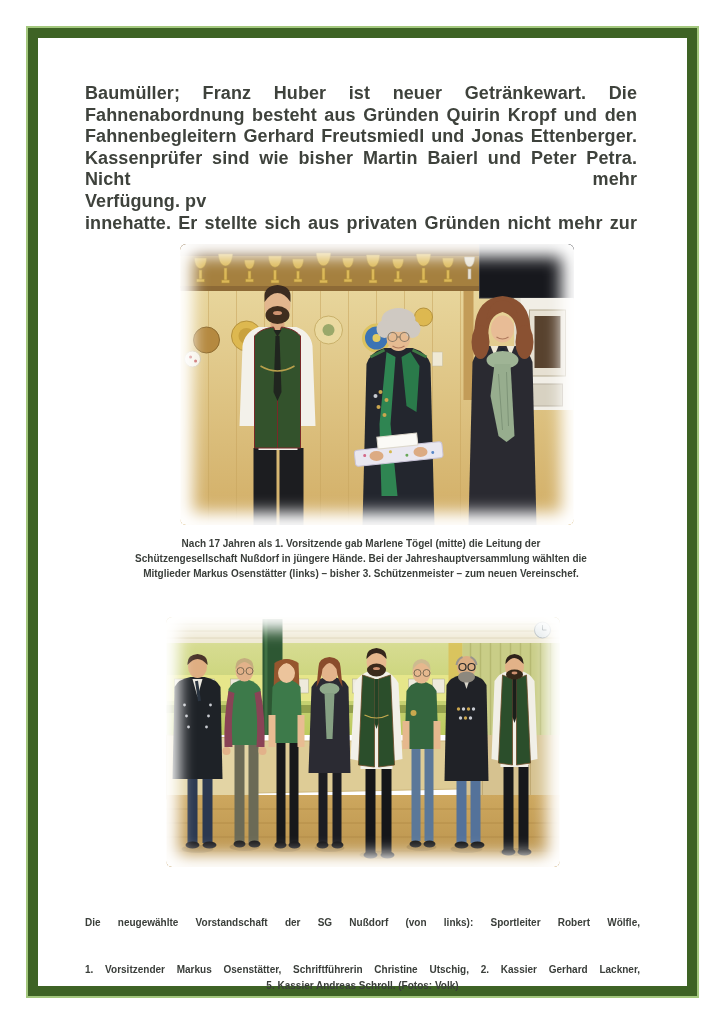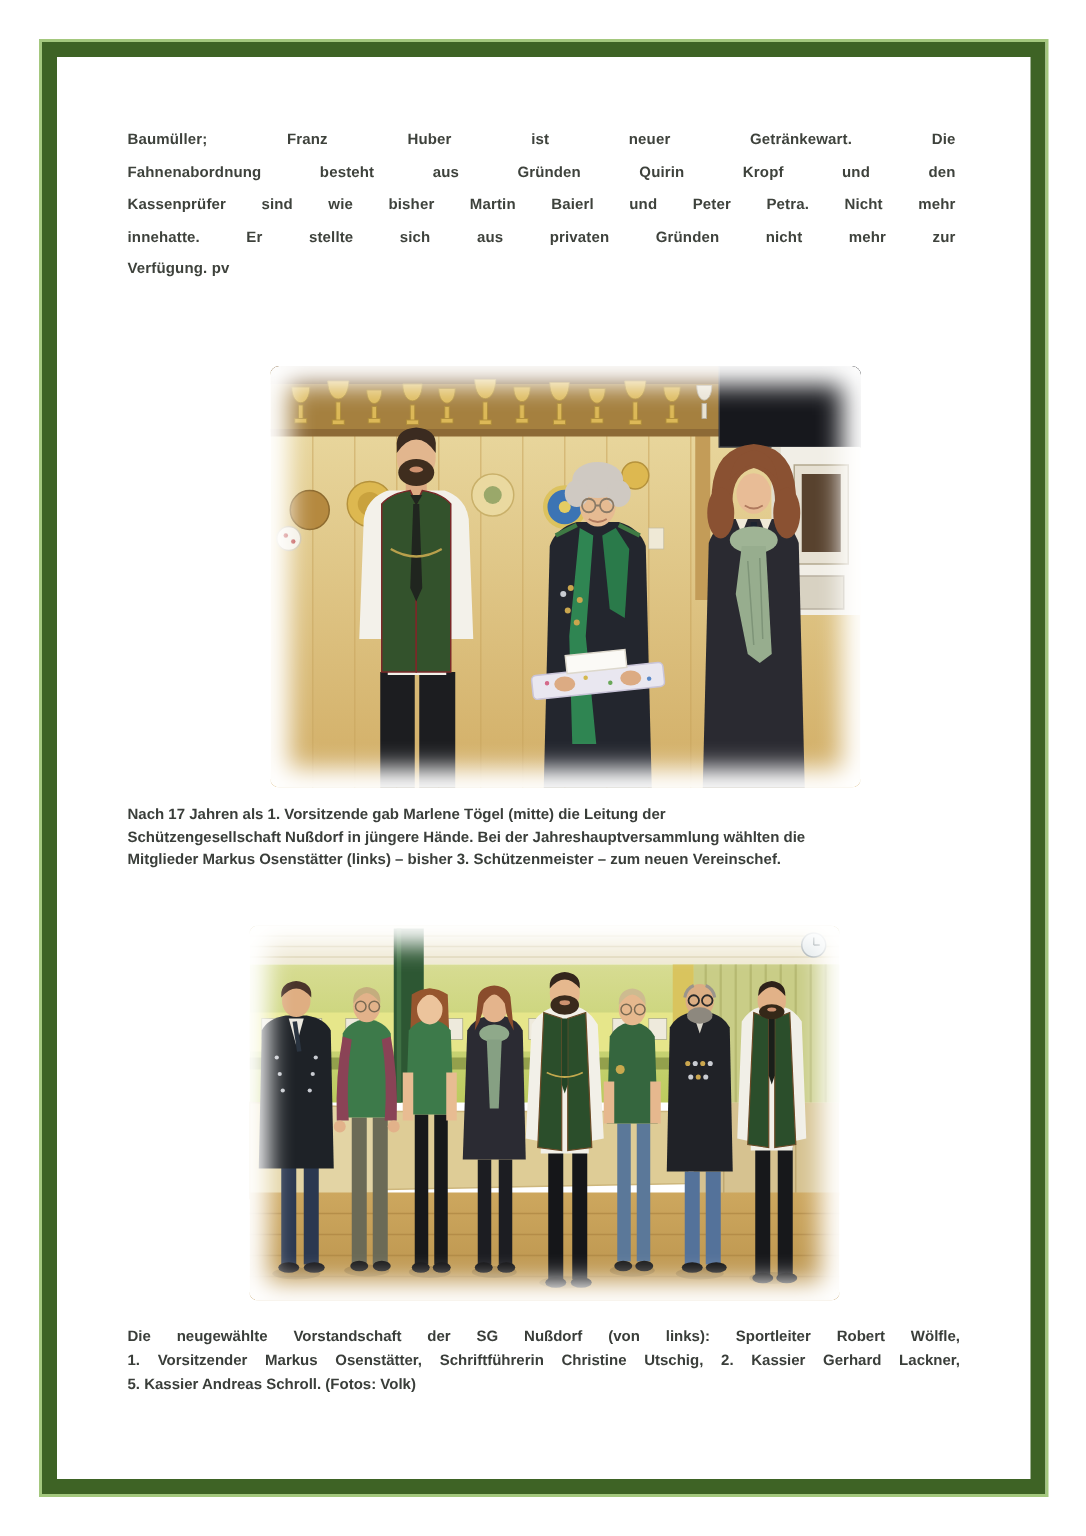--- a/index.html
+++ b/index.html
@@ -1,48 +1,49 @@
 <!DOCTYPE html>
 <html><head>
 <meta charset="utf-8">
 <style>
   html,body{margin:0;padding:0;background:#fff;}
   .page{position:relative;width:724px;height:1024px;background:#fff;overflow:hidden;
         font-family:"Liberation Sans",sans-serif;}
   .frame{position:absolute;left:28px;top:28px;width:669px;height:968px;box-sizing:border-box;
          border:10px solid #3e6325;outline:2px solid #a4c87e;}
   .body-text{position:absolute;left:85px;top:83px;width:552px;color:#3e423c;
-             font-size:10px;font-weight:bold;line-height:21.6px;letter-spacing:.1px;}
+             font-size:18px;font-weight:bold;line-height:21.6px;letter-spacing:.1px;}
   .bline{text-align:justify;}
   .bline.jl{text-align-last:justify;}
   .caption{position:absolute;color:#3a3e3a;font-weight:bold;font-size:10px;}
   .caption-1{left:85px;top:536px;width:552px;line-height:15.2px;}
   .caption-2{left:85px;top:884px;width:555px;line-height:16.2px;}
-  .cline{text-align:left;}
-  .cline.jl{text-align:justify;text-align-last:justify;}
+  .cline{text-align:center;}
+  .cline.jl{text-align:justify;text-align-last:justify;margin-top:31px;}
   .photo{position:absolute;border-radius:6px;overflow:hidden;}
   .photo-1{left:180px;top:244px;width:394px;height:281px;}
   .photo-2{left:166px;top:617px;width:394px;height:250px;}
   .photo svg{display:block;filter:blur(.45px);}
   .feather{position:absolute;inset:0;border-radius:6px;pointer-events:none;
            box-shadow:inset 0 0 16px 13px #ffffff;}
 </style>
 </head>
 <body>
 
 <div class="page">
 
   <div class="frame"></div>
 
   <div class="body-text">
     <div class="bline jl">Baumüller; Franz Huber ist neuer Getränkewart. Die</div>
     <div class="bline jl">Fahnenabordnung besteht aus Gründen Quirin Kropf und den</div>
+    <div class="bline jl">Fahnenbegleitern Gerhard Freutsmiedl und Jonas Ettenberger.</div>
     <div class="bline jl">Kassenprüfer sind wie bisher Martin Baierl und Peter Petra. Nicht mehr</div>
+    <div class="bline">Verfügung. pv</div>
     <div class="bline jl">innehatte. Er stellte sich aus privaten Gründen nicht mehr zur</div>
-    <div class="bline">Verfügung. pv</div>
   </div>
 
   <div class="photo photo-1">
     <svg width="394" height="281" viewBox="0 0 393 281" xmlns="http://www.w3.org/2000/svg">
       <defs>
         <linearGradient id="wood1" x1="0" y1="0" x2="0" y2="1">
           <stop offset="0" stop-color="#ecdda6"></stop>
             <stop offset="1" stop-color="#d2ae66"></stop>
         </linearGradient>
       </defs>

